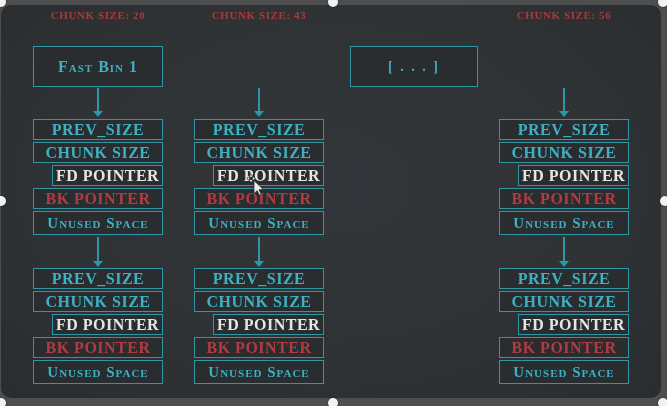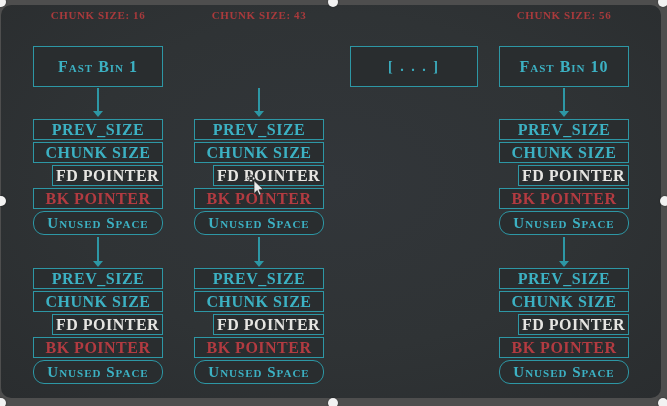--- a/index.html
+++ b/index.html
@@ -46,34 +46,34 @@
   .chunk{position:absolute;left:0;right:0;display:flex;flex-direction:column;gap:2px;}
   .chunk-a{top:119px;}
   .chunk-b{top:268px;}
   .row{
     height:21px;box-sizing:border-box;border:1px solid var(--teal-border);
     background:var(--box-fill);display:flex;align-items:center;justify-content:center;
     font-size:16px;font-weight:bold;letter-spacing:.5px;color:var(--teal-text);
   }
   .row.white{color:var(--white-text);margin-left:19px;}
   .row.red{color:var(--red-bright);text-align:right;}
-  .row.big{height:24px;font-size:15px;font-variant:small-caps;letter-spacing:1px;border-radius:11px;}
+  .row.big{height:24px;font-size:15px;font-variant:small-caps;letter-spacing:1px;}
   .handle{
     position:absolute;width:10px;height:10px;border-radius:50%;
     background:var(--handle);box-shadow:0 0 2px rgba(0,0,0,.45);
   }
   .cursor{position:absolute;left:243px;top:172px;width:24px;height:26px;pointer-events:none;}
 </style>
 </head>
 <body>
 
 <div class="panel"></div>
 
 <div class="col col-1">
-  <div class="chunk-header">CHUNK SIZE: 16</div>
+  <div class="chunk-header">CHUNK SIZE: 20</div>
   <div class="bin-box">Fast Bin 1</div>
   <div class="varrow arrow-a"></div>
   <div class="chunk chunk-a">
     <div class="row">PREV_SIZE</div>
     <div class="row">CHUNK SIZE</div>
     <div class="row white">FD POINTER</div>
     <div class="row red">BK POINTER</div>
     <div class="row big">Unused Space</div>
   </div>
   <div class="varrow arrow-b"></div>
@@ -105,21 +105,20 @@
     <div class="row big">Unused Space</div>
   </div>
 </div>
 
 <div class="col col-3">
   <div class="bin-box placeholder-box">[ . . . ]</div>
 </div>
 
 <div class="col col-4">
   <div class="chunk-header">CHUNK SIZE: 56</div>
-  <div class="bin-box">Fast Bin 10</div>
   <div class="varrow arrow-a"></div>
   <div class="chunk chunk-a">
     <div class="row">PREV_SIZE</div>
     <div class="row">CHUNK SIZE</div>
     <div class="row white">FD POINTER</div>
     <div class="row red">BK POINTER</div>
     <div class="row big">Unused Space</div>
   </div>
   <div class="varrow arrow-b"></div>
   <div class="chunk chunk-b">

